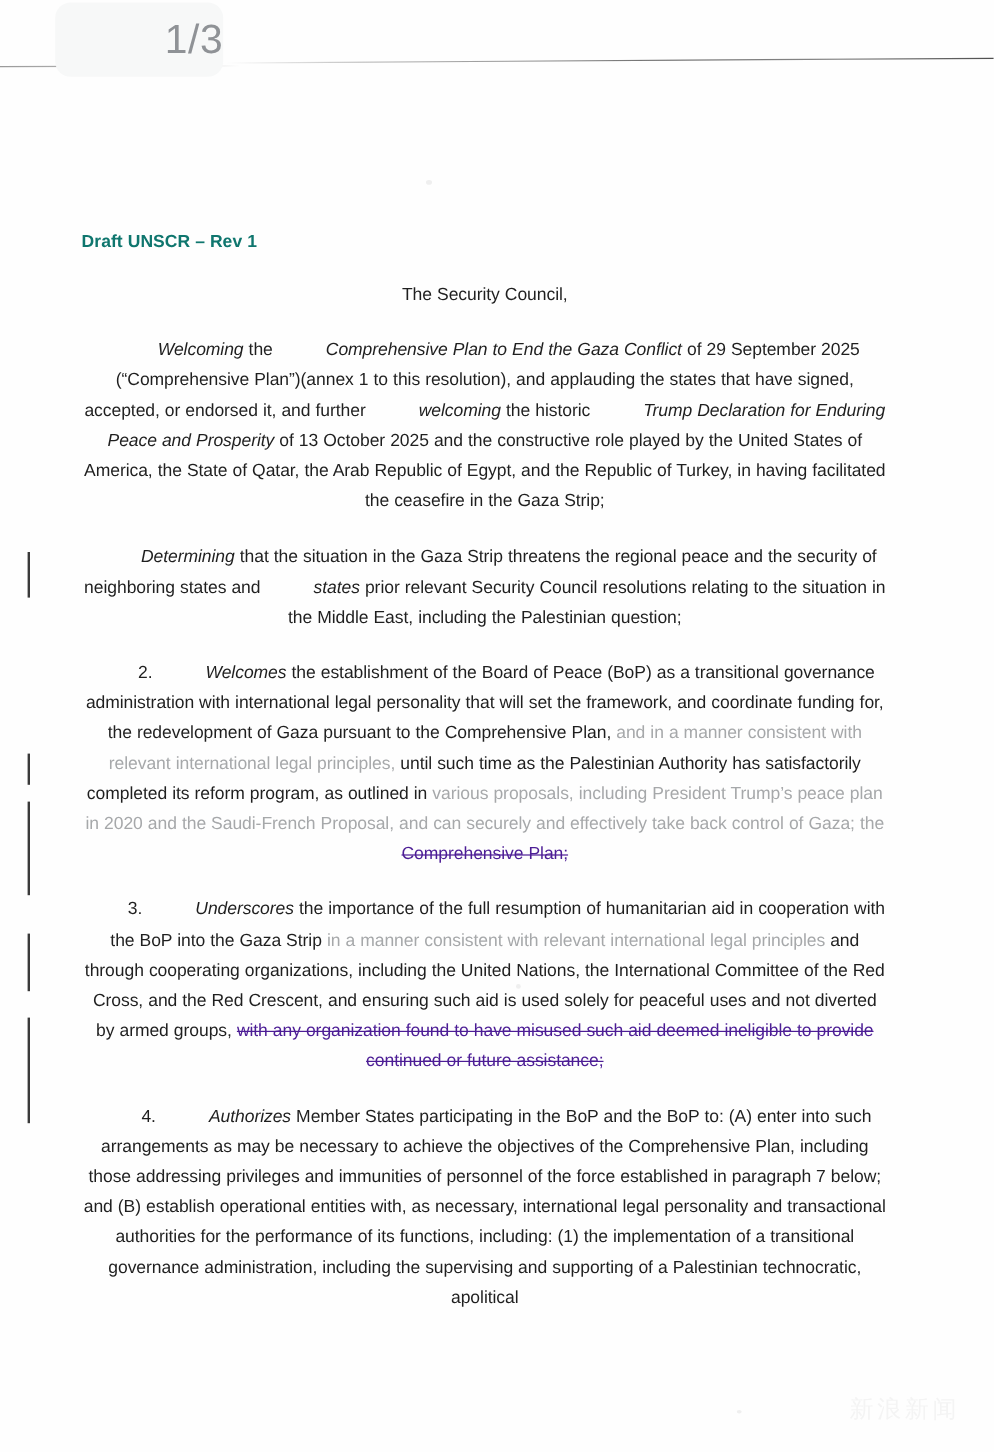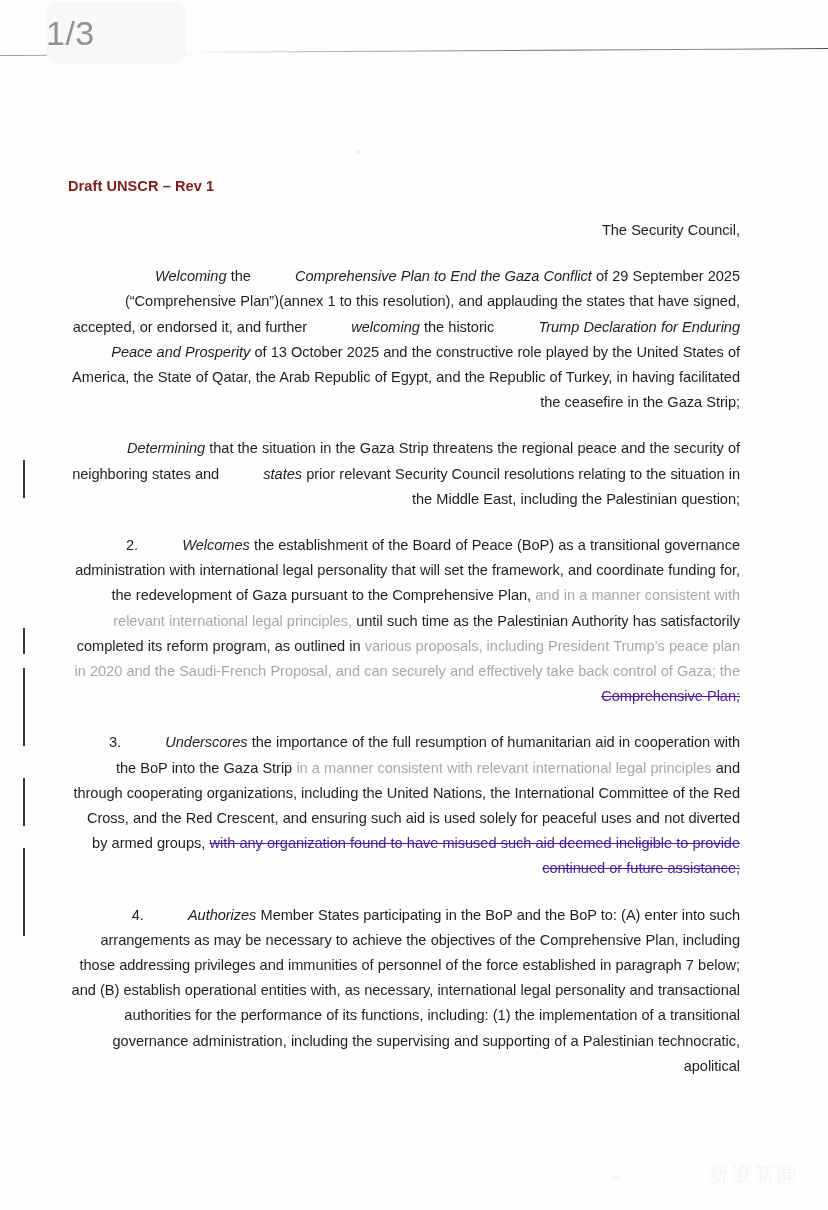--- a/index.html
+++ b/index.html
@@ -49,21 +49,21 @@
   #page-indicator {
     position: absolute;
     left: 46px;
     top: 2px;
     width: 140px;
     height: 62px;
     background: #f7f8f8;
     border-radius: 13px;
     display: flex;
     align-items: center;
-    justify-content: flex-start;
+    justify-content: flex-end;
     z-index: 30;
   }
   #page-indicator .label {
     font-size: 34px;
     font-weight: 400;
     color: #8f9296;
     letter-spacing: 0.5px;
     line-height: 1;
   }
 
@@ -72,29 +72,29 @@
     position: absolute;
     left: 68px;
     top: 178px;
     width: 672px;
   }
 
   .doc-title {
     font-size: 14.6px;
     font-weight: bold;
     letter-spacing: 0.05px;
-    margin: 0 0 24px 0;
-    color: #7f1d1d;
+    margin: 16px 0 24px 0;
+    color: #0f766e;
   }
 
   .para {
     font-size: 14.6px;
     line-height: 25.2px;
     margin: 0 0 21px 0;
-    text-align: right;
+    text-align: center;
     color: #1f1f1f;
     letter-spacing: -0.05px;
     word-spacing: 0.2px;
   }
   .para.indent {
     text-indent: 36px;
   }
   .para em { font-style: italic; margin-left: 40px; }
   .para .faded {
     color: #a6a8aa;

